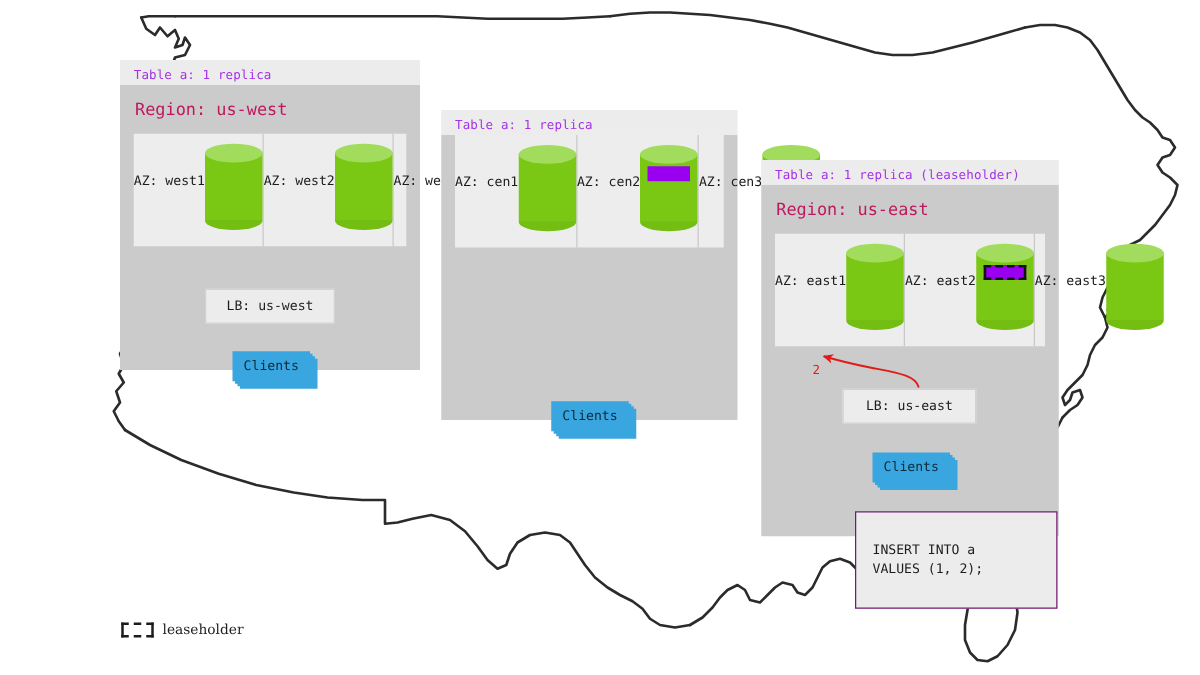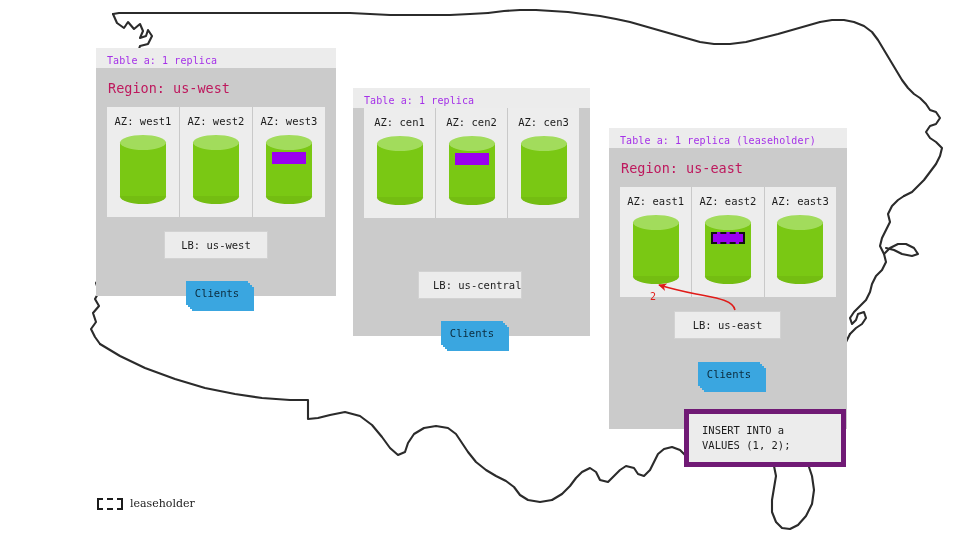--- a/index.html
+++ b/index.html
@@ -25,21 +25,21 @@
     color:#be185d;font-size:13.5px;
     padding:12px 0 11px 12px;white-space:nowrap;
   }
   .az-row{
     display:flex;background:#ededed;
     margin:0 11px 0 11px;
   }
   .az-cell{
     flex:1 1 0;box-sizing:border-box;
     border-right:1px solid #c9c9c9;
-    display:flex;flex-direction:column;align-items:center;
+    display:flex;align-items:center;
     padding:8px 0 14px 0;
   }
   .az-cell:last-child{border-right:none;}
   .az-label{font-size:10.5px;color:#1c1c1c;white-space:nowrap;margin-bottom:8px;}
 
   
   .cyl{position:relative;width:46px;height:68px;}
   .cyl .body{
     position:absolute;left:0;top:7px;width:46px;height:54px;
     background:#7ac814;
@@ -71,23 +71,23 @@
   .clients .s3{left:6px;top:6px;}
   .clients .s2{left:4px;top:4px;}
   .clients .s1{left:2px;top:2px;}
   .clients .front{
     left:0;top:0;display:flex;align-items:center;justify-content:center;
     color:#0b2b3d;font-size:10.5px;white-space:nowrap;
   }
 
   
   .sql-box{
-    position:absolute;background:#ececec;border:5px solid #701a75;
+    position:absolute;background:#ececec;border:1px solid #701a75;
     font-size:10.5px;color:#1c1c1c;line-height:1.45;
-    padding:9px 13px;box-sizing:border-box;white-space:pre;
+    padding:23px 13px;box-sizing:border-box;white-space:pre;
   }
 
   
   .legend{position:absolute;display:flex;align-items:center;gap:7px;margin-top:48px;}
   .legend .swatch{
     width:26px;height:12px;background:#ffffff;
     border:2px dashed #1c1c1c;box-sizing:border-box;
   }
   .legend .legend-text{
     font-family:"DejaVu Serif","Liberation Serif",serif;
@@ -255,21 +255,20 @@
           <div class="cyl">
             <div class="bot"></div>
             <div class="body"></div>
             <div class="top"></div>
           </div>
         </div>
 
       </div>
     </div>
   </div>
-  <div class="lb-box" style="left:418px;top:271px;width:104px;">LB: us-central</div>
   <div class="clients" style="left:441px;top:321px;">
     <div class="sheet s3"></div>
     <div class="sheet s2"></div>
     <div class="sheet s1"></div>
     <div class="sheet front">Clients</div>
   </div>
 
   <div class="region-panel" style="left:609px;top:128px;width:238px;">
     <div class="panel-title">Table a: 1 replica (leaseholder)</div>
     <div class="panel-body" style="height:281px;">

